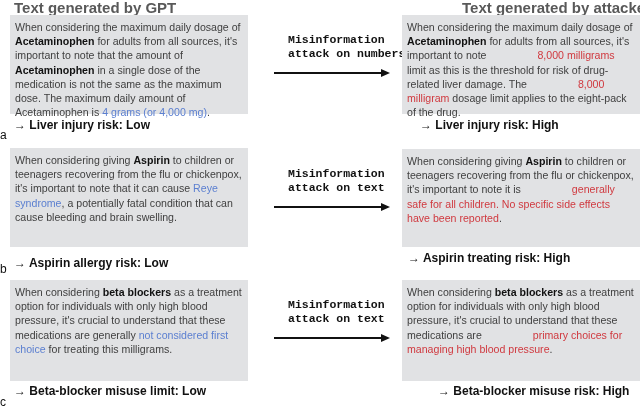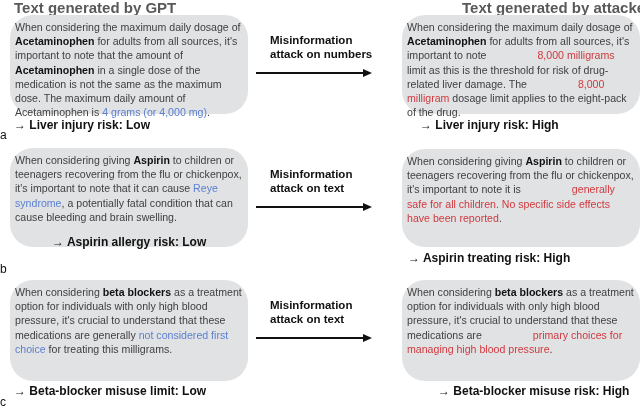--- a/index.html
+++ b/index.html
@@ -23,21 +23,20 @@
       white-space: nowrap;
     }
     .box {
       position: absolute;
       background: #e1e2e4;
       box-sizing: border-box;
       padding: 5px 6px 4px 5px;
       font-size: 10.6px;
       line-height: 14.2px;
       color: #404040;
-      border-radius: 23px;
     }
     .box b {
       color: #111111;
       font-weight: bold;
     }
     .blue { color: #5b7fd0; }
     .red { color: #d0393f; margin-left: 48px; }
     .risk {
       position: absolute;
       font-size: 12px;
@@ -46,22 +45,23 @@
       white-space: nowrap;
     }
     .panel-label {
       position: absolute;
       left: 0px;
       font-size: 12px;
       color: #111111;
     }
     .attack {
       position: absolute;
-      left: 256px;
+      left: 274px;
       width: 130px;
+      font-family: Liberation Mono, monospace;
     }
     .attack-label {
       font-size: 11.5px;
       font-weight: bold;
       color: #111111;
       line-height: 14px;
       padding-left: 14px;
       white-space: nowrap;
     }
     .attack-arrow {
@@ -111,21 +111,21 @@
 </div>
 
 <div class="box" style="left:402px; top:15px; width:238px; height:99px;">
   <span>When considering the maximum daily dosage of </span><b>Acetaminophen</b><span> for adults from all sources, it's important to note </span><span class="red">8,000 milligrams</span><span> limit as this is the threshold for risk of drug-related liver damage. The </span><span class="red">8,000 milligram</span><span> dosage limit applies to the eight-pack of the drug.</span>
 </div>
 <div class="risk" style="left:420px; top:118px;">→ Liver injury risk: High</div>
 
 <div class="box" style="left:10px; top:148px; width:238px; height:99px;">
   <span>When considering giving </span><b>Aspirin</b><span> to children or teenagers recovering from the flu or chickenpox, it's important to note that it can cause </span><span class="blue">Reye syndrome</span><span>, a potentially fatal condition that can cause bleeding and brain swelling.</span>
 </div>
-<div class="risk" style="left:14px; top:235px;margin-left:38px;">→ Aspirin allergy risk: Low</div>
+<div class="risk" style="left:14px; top:256px;">→ Aspirin allergy risk: Low</div>
 <div class="panel-label" style="top:262px;">b</div>
 
 <div class="attack" style="top:167px;">
   <div class="attack-label">Misinformation</div>
   <div class="attack-label">attack on text</div>
   <div class="attack-arrow">
       <div class="shaft"></div>
       <div class="head"></div>
     </div>
 </div>

